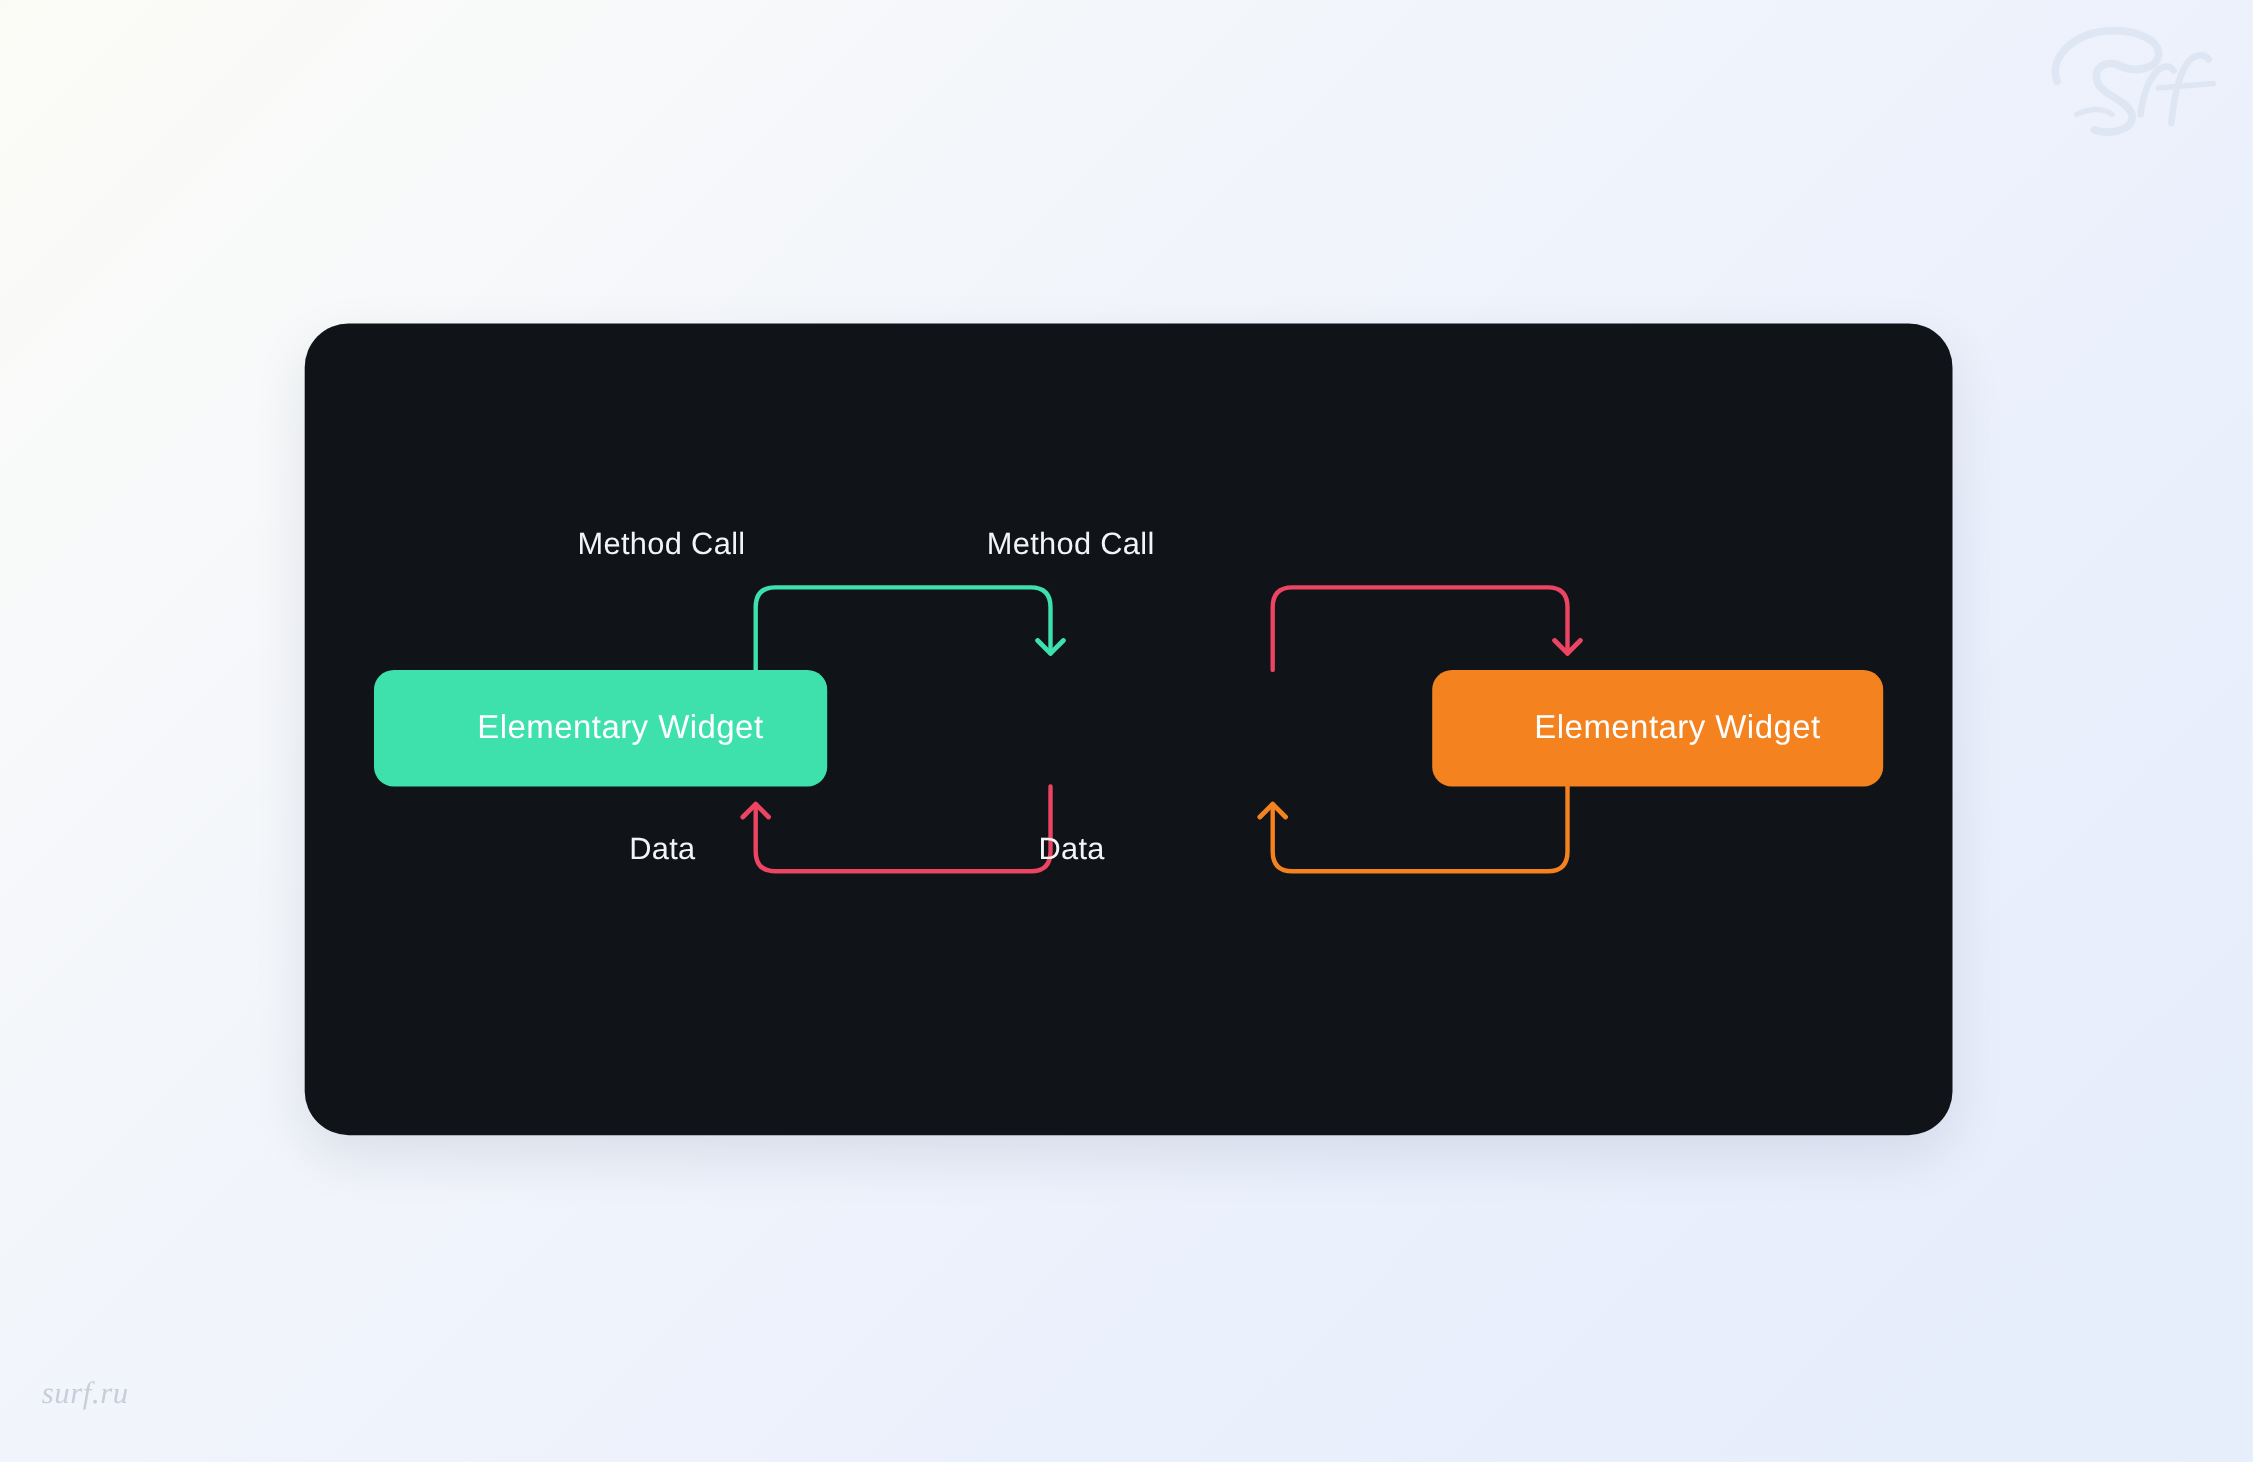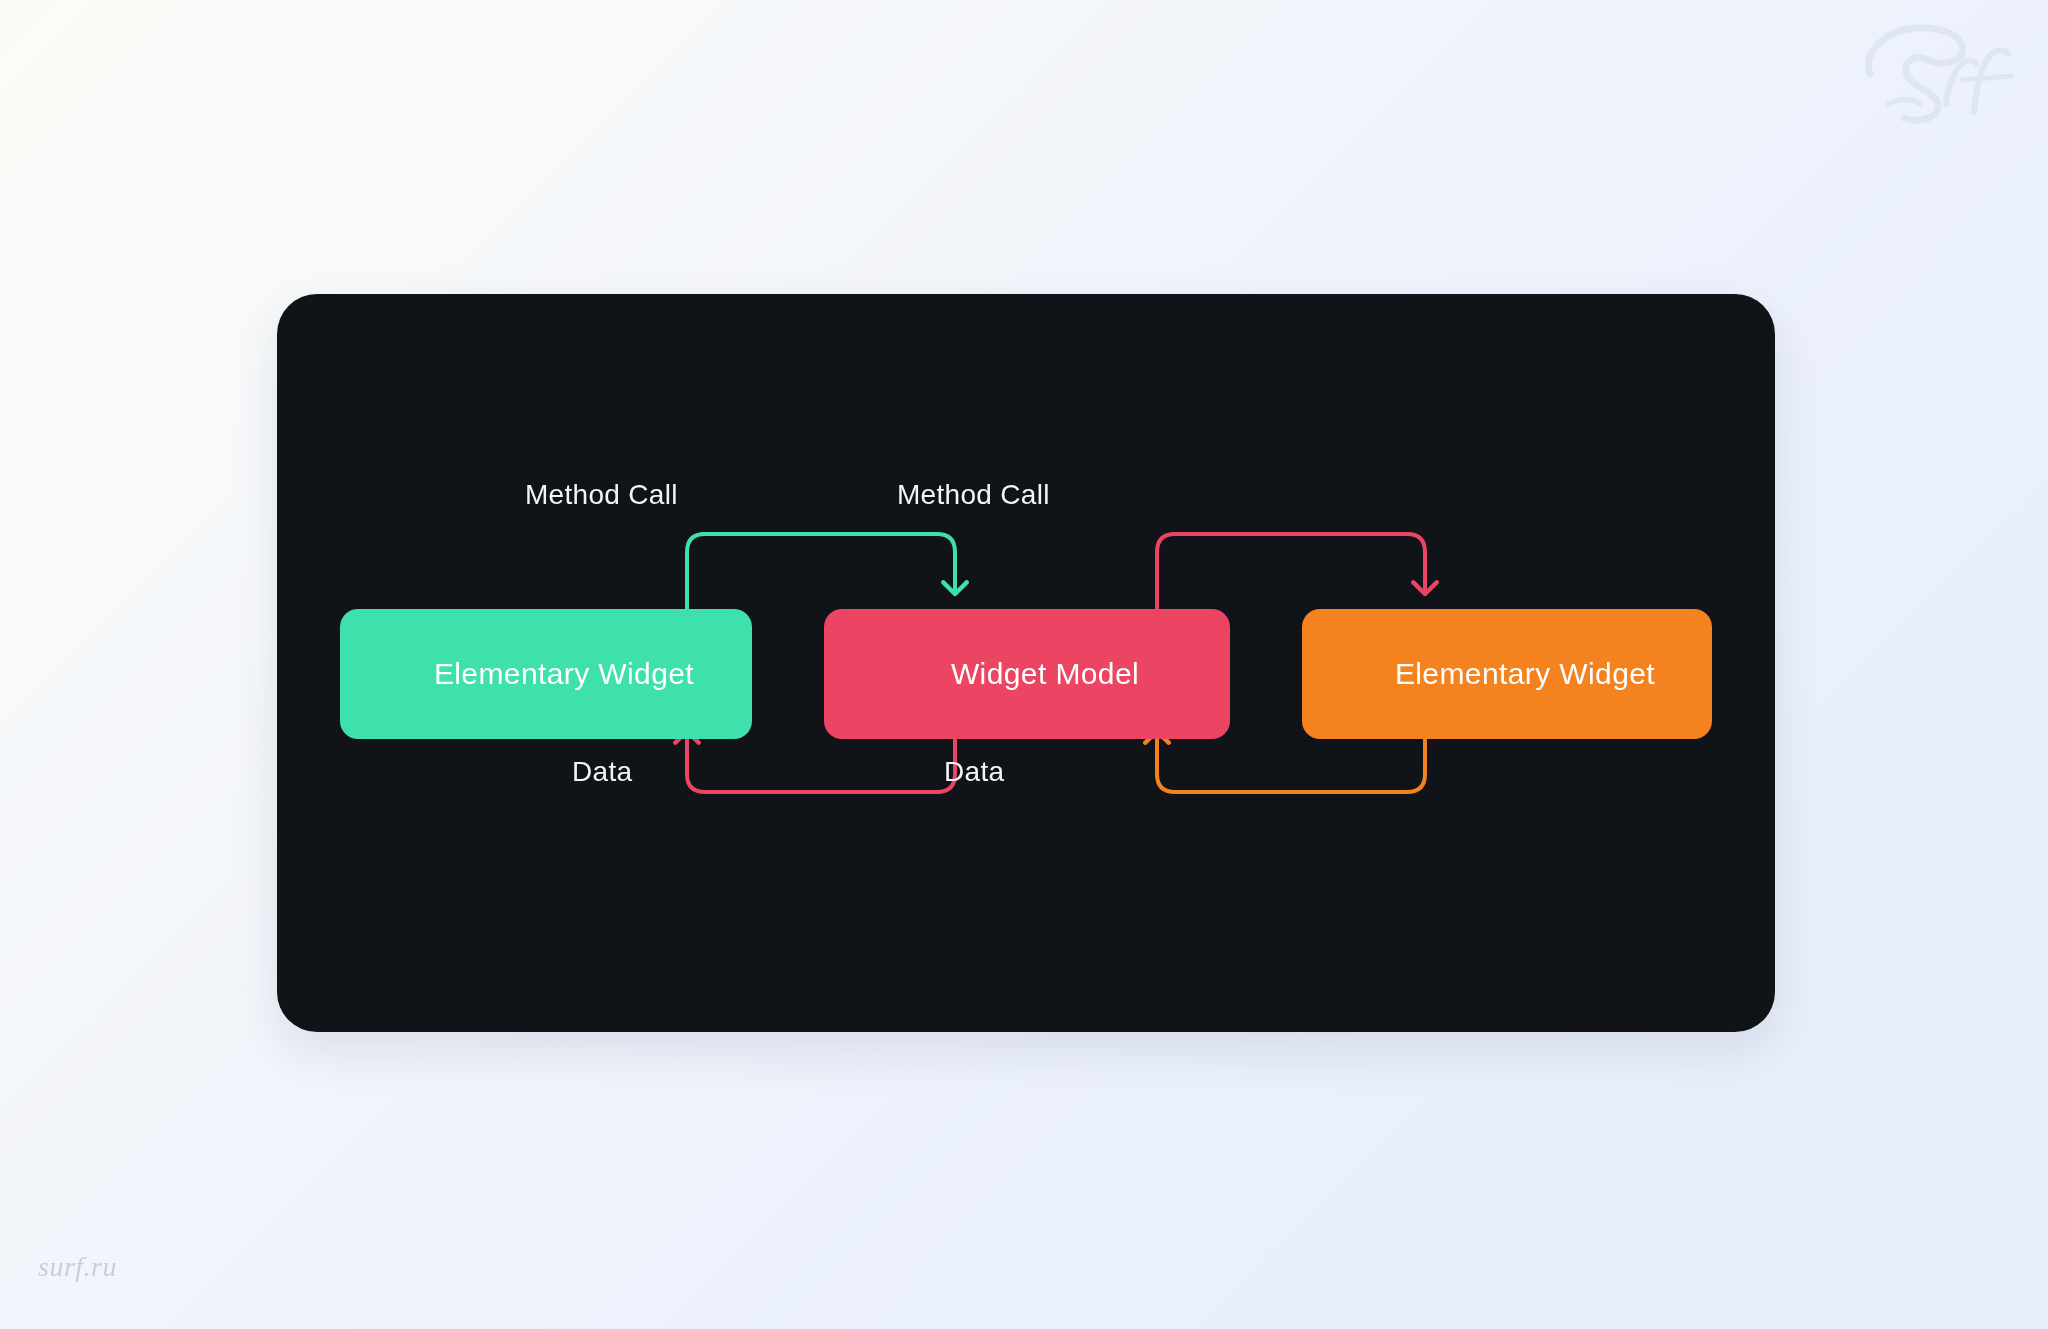--- a/index.html
+++ b/index.html
@@ -64,21 +64,21 @@
     position: absolute;
     left: 0;
     top: 0;
     width: 1498px;
     height: 738px;
   }
 
   
   .node {
     position: absolute;
-    height: 130px;
+    height: 106px;
     border-radius: 18px;
     display: flex;
     align-items: center;
     justify-content: center;
     box-sizing: border-box;
     padding-left: 36px;
   }
   .node-label {
     font-size: 30px;
     color: #ffffff;
@@ -158,23 +158,20 @@
 
       <path d="M880 315 L880 258 Q880 240 898 240 L1130 240 Q1148 240 1148 258 L1148 300" fill="none" stroke="#ec4463" stroke-width="4" stroke-linecap="round" marker-end="url(#arrow-pink)"></path>
 
       <path d="M1148 421 L1148 480 Q1148 498 1130 498 L898 498 Q880 498 880 480 L880 437" fill="none" stroke="#f4821f" stroke-width="4" stroke-linecap="round" marker-end="url(#arrow-orange)"></path>
     </svg>
 
     <div class="node node-widget">
       <span class="node-label">Elementary Widget</span>
     </div>
 
-    <div class="node node-widget-model">
-      <span class="node-label">Widget Model</span>
-    </div>
 
     <div class="node node-elementary-model">
       <span class="node-label">Elementary Widget</span>
     </div>
 
     <div class="edge-label label-mc-1">Method Call</div>
     <div class="edge-label label-mc-2">Method Call</div>
     <div class="edge-label label-data-1">Data</div>
     <div class="edge-label label-data-2">Data</div>
 

